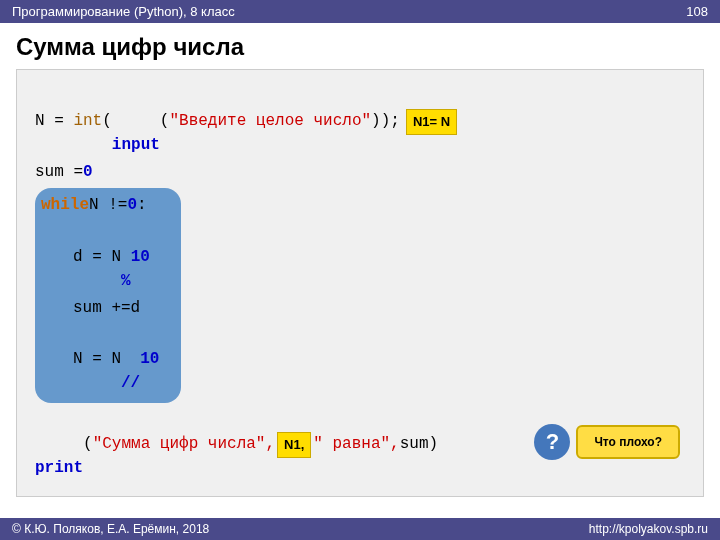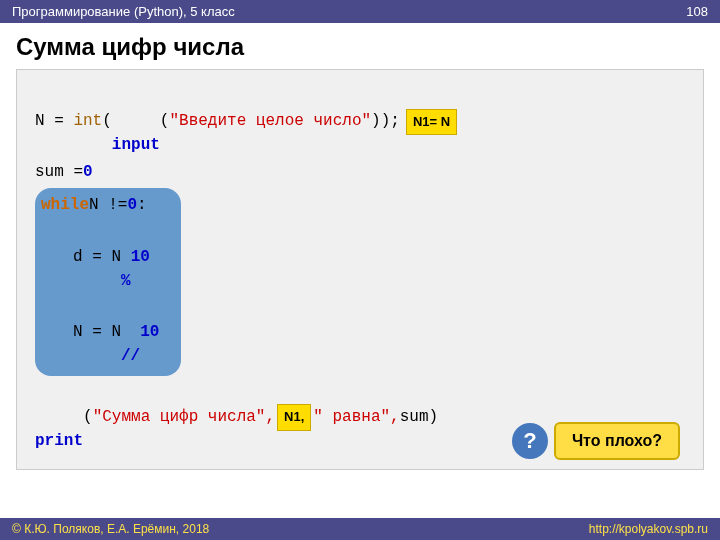--- a/index.html
+++ b/index.html
@@ -87,21 +87,21 @@
     }
 
     .indent { display: inline-block; width: 32px; }
 
     #footer {
       position: absolute;
       bottom: 0;
       left: 0;
       right: 0;
       background: #4a4a8a;
-      color: #fde047;
+      color: #ffffff;
       font-size: 12px;
       padding: 4px 12px;
       display: flex;
       justify-content: space-between;
       align-items: center;
       text-align: center;
     }
 
     
     #question-area {
@@ -123,34 +123,34 @@
       justify-content: center;
       color: #fff;
       font-size: 22px;
       font-weight: bold;
       z-index: 2;
     }
 
     #question-bubble {
       background: #ffdd44;
       color: #000;
-      font-size: 16px;
+      font-size: 12px;
       font-weight: bold;
       padding: 8px 16px;
       border-radius: 6px;
       margin-left: 6px;
       white-space: nowrap;
       border: 2px solid #ccaa00;
     }
   </style>
 </head>
 <body>
 
 <div id="header">
-  <span>Программирование (Python), 5 класс</span>
+  <span>Программирование (Python), 8 класс</span>
   <span id="page-number">108</span>
 </div>
 
 <div id="title">Сумма цифр числа</div>
 
 <div id="code-block">
 
   
   <div class="code-line">
     <span class="plain">N&nbsp;=&nbsp;</span>
@@ -180,20 +180,25 @@
       <span class="plain">:</span>
     </div>
     
     <div class="code-line">
       <span class="indent"></span>
       <span class="plain">d =  N </span>
       <span class="kw-blue">%</span>
       <span class="num-color"> 10</span>
     </div>
     
+    <div class="code-line">
+      <span class="indent"></span>
+      <span class="plain">sum +=</span>
+      <span class="plain"> d</span>
+    </div>
     
     <div class="code-line">
       <span class="indent"></span>
       <span class="plain">N =  N </span>
       <span class="kw-blue">//</span>
       <span class="num-color"> 10</span>
     </div>
   </div>
 
   

